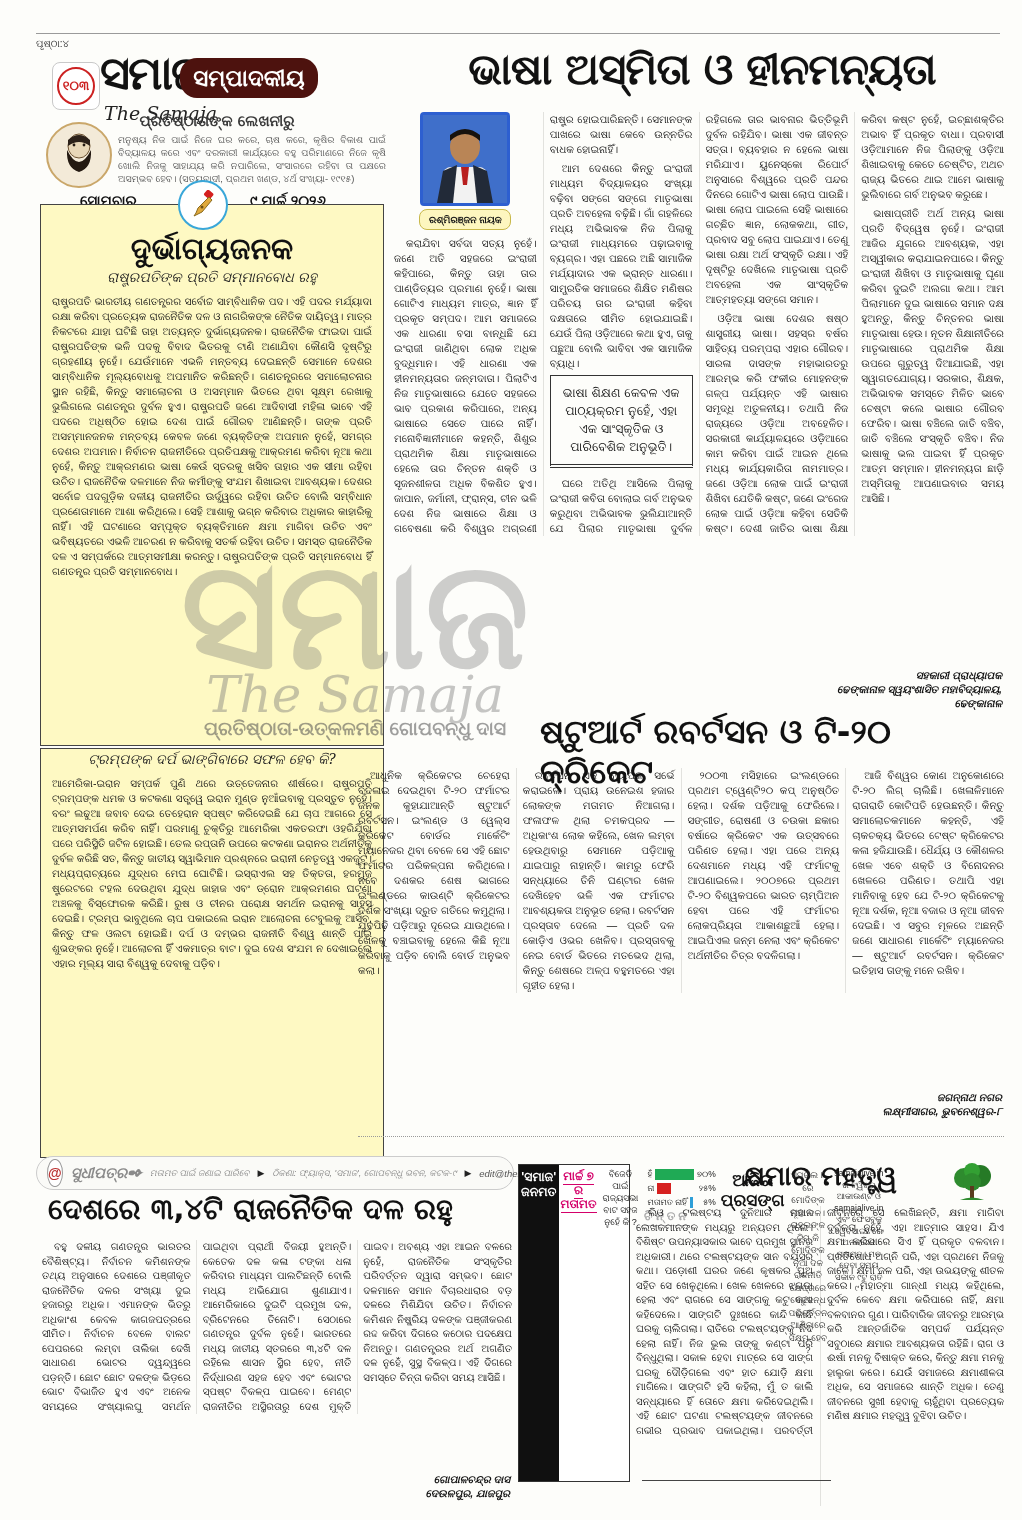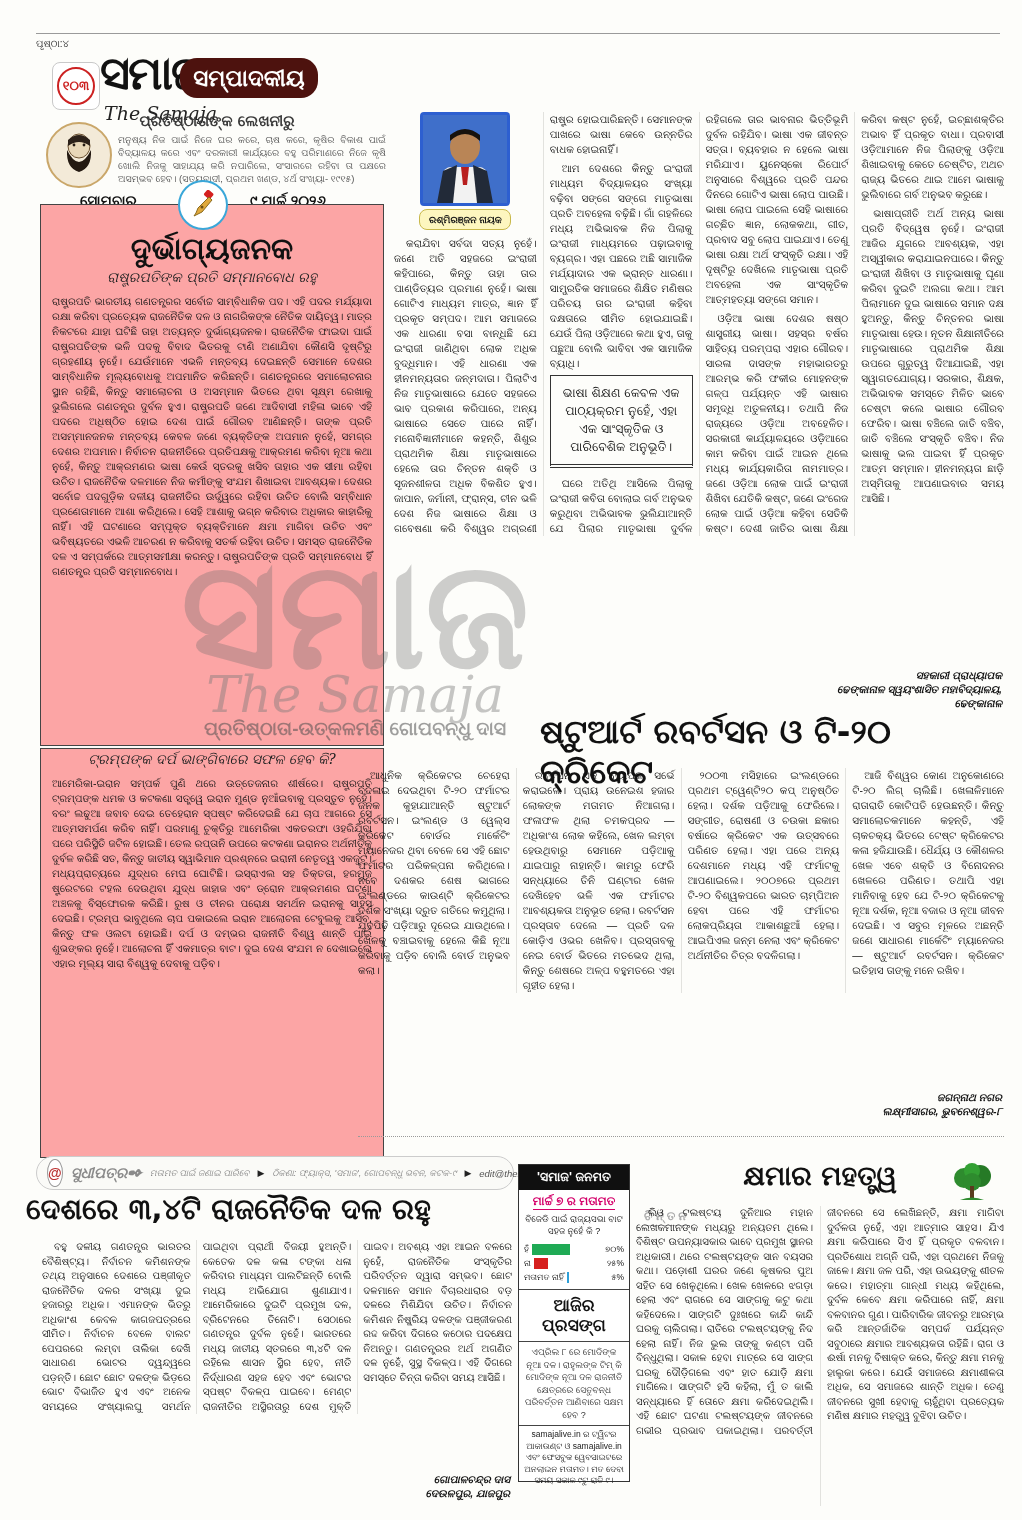--- a/index.html
+++ b/index.html
@@ -23,21 +23,21 @@
   .portrait{left:46px;top:122px;width:62px;height:62px;border-radius:50%;border:2px solid #caa76a;background:#f3ead8;
          display:flex;align-items:center;justify-content:center;overflow:hidden;}
   .founder-quote{left:118px;top:133px;width:268px;font-size:9.5px;line-height:13px;color:#555;text-align:justify;}
 
   .day{left:80px;top:192px;font-size:15px;font-weight:bold;}
   .date{left:250px;top:192px;font-size:15px;font-weight:bold;}
   .pen-circle{left:178px;top:180px;width:46px;height:46px;border-radius:50%;background:#fff;
          border:2px solid #3aa7d9;z-index:6;display:flex;align-items:center;justify-content:center;}
 
   
-  .edbox{border:1.5px solid #444;background:#fca5a5;overflow:hidden;}
+  .edbox{border:1.5px solid #444;background:#fef9c3;overflow:hidden;}
   .edbox1{left:40px;top:204px;width:342px;height:540px;}
   .edbox2{left:40px;top:748px;width:342px;height:408px;}
   .ed-head{text-align:center;font-size:30px;font-weight:800;margin:26px 6px 2px;font-family:"DejaVu Sans",sans-serif;}
   .edbox2 .ed-head{margin-top:14px;font-size:27px;}
   .ed-sub{text-align:center;font-size:14px;font-style:italic;font-family:"DejaVu Serif",serif;color:#222;margin:2px 8px 8px;}
   .ed-body{margin:0 11px;font-size:10.4px;line-height:15px;text-align:justify;}
 
   
   .main-headline{left:400px;top:44px;width:604px;text-align:center;font-size:43px;font-weight:800;
          font-family:"DejaVu Sans",sans-serif;letter-spacing:-1px;}
@@ -70,27 +70,27 @@
   .strip{left:36px;top:1156px;width:478px;height:34px;border:1px solid #ccc;border-radius:17px;background:#fafaf7;
          display:flex;align-items:center;gap:8px;padding:0 10px;box-sizing:border-box;z-index:2;}
   .at-icon{width:26px;height:26px;border-radius:50%;border:1.5px solid #999;background:#fff;display:flex;
          align-items:center;justify-content:center;font-size:14px;color:#b33;font-weight:bold;}
   .strip-logo{font-size:15px;font-weight:bold;font-style:italic;color:#8a8a8a;font-family:"DejaVu Serif",serif;white-space:nowrap;}
   .strip-note{font-size:9px;font-style:italic;color:#888;white-space:nowrap;}
   .strip-sep{font-size:9px;color:#222;}
   .strip-mail{font-size:9.5px;font-style:italic;color:#555;text-decoration:none;}
 
   
-  .lt-headline{left:26px;top:1192px;width:470px;font-size:29px;font-weight:800;font-family:"DejaVu Sans",sans-serif;white-space:nowrap;overflow:hidden;}
+  .lt-headline{left:48px;top:1192px;width:470px;font-size:29px;font-weight:800;font-family:"DejaVu Sans",sans-serif;white-space:nowrap;overflow:hidden;}
   .lt-body{left:42px;top:1240px;width:470px;height:262px;column-count:3;column-gap:12px;
          column-rule:1px solid #e2e2de;font-size:10.2px;line-height:14.5px;text-align:justify;overflow:hidden;}
 
   
   .poll{left:518px;top:1164px;width:112px;height:318px;border:1.5px solid #333;background:#fff;z-index:3;
-         box-sizing:border-box;display:flex;flex-direction:column;}
+         box-sizing:border-box;display:flex;flex-direction:row;}
   .poll-title{background:#101010;color:#fff;text-align:center;font-size:12.5px;font-weight:bold;padding:5px 2px;}
   .poll-sub{color:#d4006a;text-align:center;font-size:12px;font-weight:bold;padding:4px 2px 2px;}
   .poll-sub span{border-bottom:1px solid #d4006a;padding-bottom:1px;}
   .poll-q{font-size:9px;text-align:center;padding:3px 4px;line-height:12px;}
   .poll-rows{padding:1px 5px 3px;border-bottom:1px solid #444;}
   .poll-row{display:flex;align-items:center;gap:3px;margin:3px 0;}
   .poll-label{font-size:8.5px;white-space:nowrap;}
   .bar-track{flex:1;height:11px;display:flex;align-items:center;}
   .bar{height:11px;}
   .poll-pct{font-size:8.5px;margin-left:auto;}
@@ -145,20 +145,21 @@
     <div class="ed-head">ଦୁର୍ଭାଗ୍ୟଜନକ</div>
     <div class="ed-sub">ରାଷ୍ଟ୍ରପତିଙ୍କ ପ୍ରତି ସମ୍ମାନବୋଧ ରହୁ</div>
     <div class="ed-body">ରାଷ୍ଟ୍ରପତି ଭାରତୀୟ ଗଣତନ୍ତ୍ରର ସର୍ବୋଚ୍ଚ ସାମ୍ବିଧାନିକ ପଦ। ଏହି ପଦର ମର୍ଯ୍ୟାଦା ରକ୍ଷା କରିବା ପ୍ରତ୍ୟେକ ରାଜନୈତିକ ଦଳ ଓ ନାଗରିକଙ୍କ ନୈତିକ ଦାୟିତ୍ୱ। ମାତ୍ର ନିକଟରେ ଯାହା ଘଟିଛି ତାହା ଅତ୍ୟନ୍ତ ଦୁର୍ଭାଗ୍ୟଜନକ। ରାଜନୈତିକ ଫାଇଦା ପାଇଁ ରାଷ୍ଟ୍ରପତିଙ୍କ ଭଳି ପଦକୁ ବିବାଦ ଭିତରକୁ ଟାଣି ଅଣାଯିବା କୌଣସି ଦୃଷ୍ଟିରୁ ଗ୍ରହଣୀୟ ନୁହେଁ। ଯେଉଁମାନେ ଏଭଳି ମନ୍ତବ୍ୟ ଦେଇଛନ୍ତି ସେମାନେ ଦେଶର ସାମ୍ବିଧାନିକ ମୂଲ୍ୟବୋଧକୁ ଅପମାନିତ କରିଛନ୍ତି। ଗଣତନ୍ତ୍ରରେ ସମାଲୋଚନାର ସ୍ଥାନ ରହିଛି, କିନ୍ତୁ ସମାଲୋଚନା ଓ ଅସମ୍ମାନ ଭିତରେ ଥିବା ସୂକ୍ଷ୍ମ ରେଖାକୁ ଭୁଲିଗଲେ ଗଣତନ୍ତ୍ର ଦୁର୍ବଳ ହୁଏ। ରାଷ୍ଟ୍ରପତି ଜଣେ ଆଦିବାସୀ ମହିଳା ଭାବେ ଏହି ପଦରେ ଅଧିଷ୍ଠିତ ହୋଇ ଦେଶ ପାଇଁ ଗୌରବ ଆଣିଛନ୍ତି। ତାଙ୍କ ପ୍ରତି ଅସମ୍ମାନଜନକ ମନ୍ତବ୍ୟ କେବଳ ଜଣେ ବ୍ୟକ୍ତିଙ୍କ ଅପମାନ ନୁହେଁ, ସମଗ୍ର ଦେଶର ଅପମାନ। ନିର୍ବାଚନ ରାଜନୀତିରେ ପ୍ରତିପକ୍ଷକୁ ଆକ୍ରମଣ କରିବା ନୂଆ କଥା ନୁହେଁ, କିନ୍ତୁ ଆକ୍ରମଣର ଭାଷା କେଉଁ ସ୍ତରକୁ ଖସିବ ତାହାର ଏକ ସୀମା ରହିବା ଉଚିତ। ରାଜନୈତିକ ଦଳମାନେ ନିଜ କର୍ମୀଙ୍କୁ ସଂଯମ ଶିଖାଇବା ଆବଶ୍ୟକ। ଦେଶର ସର୍ବୋଚ୍ଚ ପଦଗୁଡ଼ିକ ଦଳୀୟ ରାଜନୀତିର ଊର୍ଦ୍ଧ୍ୱରେ ରହିବା ଉଚିତ ବୋଲି ସମ୍ବିଧାନ ପ୍ରଣେତାମାନେ ଆଶା କରିଥିଲେ। ସେହି ଆଶାକୁ ଭଗ୍ନ କରିବାର ଅଧିକାର କାହାରିକୁ ନାହିଁ। ଏହି ଘଟଣାରେ ସମ୍ପୃକ୍ତ ବ୍ୟକ୍ତିମାନେ କ୍ଷମା ମାଗିବା ଉଚିତ ଏବଂ ଭବିଷ୍ୟତରେ ଏଭଳି ଆଚରଣ ନ କରିବାକୁ ସତର୍କ ରହିବା ଉଚିତ। ସମସ୍ତ ରାଜନୈତିକ ଦଳ ଏ ସମ୍ପର୍କରେ ଆତ୍ମସମୀକ୍ଷା କରନ୍ତୁ। ରାଷ୍ଟ୍ରପତିଙ୍କ ପ୍ରତି ସମ୍ମାନବୋଧ ହିଁ ଗଣତନ୍ତ୍ର ପ୍ରତି ସମ୍ମାନବୋଧ।</div>
   </div>
 
   <div class="abs edbox edbox2">
     <div class="ed-sub">ଟ୍ରମ୍ପଙ୍କ ଦର୍ପ ଭାଙ୍ଗିବାରେ ସଫଳ ହେବ କି?</div>
     <div class="ed-body">ଆମେରିକା-ଇରାନ ସମ୍ପର୍କ ପୁଣି ଥରେ ଉତ୍ତେଜନାର ଶୀର୍ଷରେ। ରାଷ୍ଟ୍ରପତି ଟ୍ରମ୍ପଙ୍କ ଧମକ ଓ କଟକଣା ସତ୍ତ୍ୱେ ଇରାନ ମୁଣ୍ଡ ନୁଆଁଇବାକୁ ପ୍ରସ୍ତୁତ ନୁହେଁ। ବରଂ ଲଢୁଆ ଜବାବ ଦେଇ ତେହେରାନ ସ୍ପଷ୍ଟ କରିଦେଇଛି ଯେ ଚାପ ଆଗରେ ସେ ଆତ୍ମସମର୍ପଣ କରିବ ନାହିଁ। ପରମାଣୁ ଚୁକ୍ତିରୁ ଆମେରିକା ଏକତରଫା ଓହରିଯିବା ପରେ ପରିସ୍ଥିତି ଜଟିଳ ହୋଇଛି। ତେଲ ରପ୍ତାନି ଉପରେ କଟକଣା ଇରାନର ଅର୍ଥନୀତିକୁ ଦୁର୍ବଳ କରିଛି ସତ, କିନ୍ତୁ ଜାତୀୟ ସ୍ୱାଭିମାନ ପ୍ରଶ୍ନରେ ଇରାନୀ ନେତୃତ୍ୱ ଏକଜୁଟ। ମଧ୍ୟପ୍ରାଚ୍ୟରେ ଯୁଦ୍ଧର ମେଘ ଘୋଟିଛି। ଇସ୍ରାଏଲ ସହ ତିକ୍ତତା, ହରମୁଜ ଷ୍ଟ୍ରେଟରେ ଟହଲ ଦେଉଥିବା ଯୁଦ୍ଧ ଜାହାଜ ଏବଂ ଡ୍ରୋନ ଆକ୍ରମଣର ଘଟଣା ଅଞ୍ଚଳକୁ ବିସ୍ଫୋରକ କରିଛି। ରୁଷ ଓ ଚୀନର ପରୋକ୍ଷ ସମର୍ଥନ ଇରାନକୁ ସାହସ ଦେଇଛି। ଟ୍ରମ୍ପ ଭାବୁଥିଲେ ଚାପ ପକାଇଲେ ଇରାନ ଆଲୋଚନା ଟେବୁଲକୁ ଆସିବ, କିନ୍ତୁ ଫଳ ଓଲଟା ହୋଇଛି। ଦର୍ପ ଓ ଦମ୍ଭର ରାଜନୀତି ବିଶ୍ୱ ଶାନ୍ତି ପାଇଁ ଶୁଭଙ୍କର ନୁହେଁ। ଆଲୋଚନା ହିଁ ଏକମାତ୍ର ବାଟ। ଦୁଇ ଦେଶ ସଂଯମ ନ ଦେଖାଇଲେ ଏହାର ମୂଲ୍ୟ ସାରା ବିଶ୍ୱକୁ ଦେବାକୁ ପଡ଼ିବ।</div>
   </div>
 
+  <div class="abs main-headline">ଭାଷା ଅସ୍ମିତା ଓ ହୀନମନ୍ୟତା</div>
   <div class="abs main-body">
     <div class="author-card">
       <div class="photo">
         <svg width="84" height="88" viewBox="0 0 84 88">
           <rect width="84" height="88" fill="#3f6fca"></rect>
           <ellipse cx="42" cy="32" rx="15" ry="17" fill="#b98556"></ellipse>
           <path d="M27 26 Q42 12 57 26 L57 20 Q42 8 27 20 Z" fill="#17120d"></path>
           <rect x="20" y="52" width="44" height="36" rx="8" fill="#f2f2f2"></rect>
           <path d="M38 52 L46 52 L44 70 L40 70 Z" fill="#b81f1f"></path>
           <path d="M20 56 L34 50 L30 88 L14 88 Z" fill="#222a38"></path>

